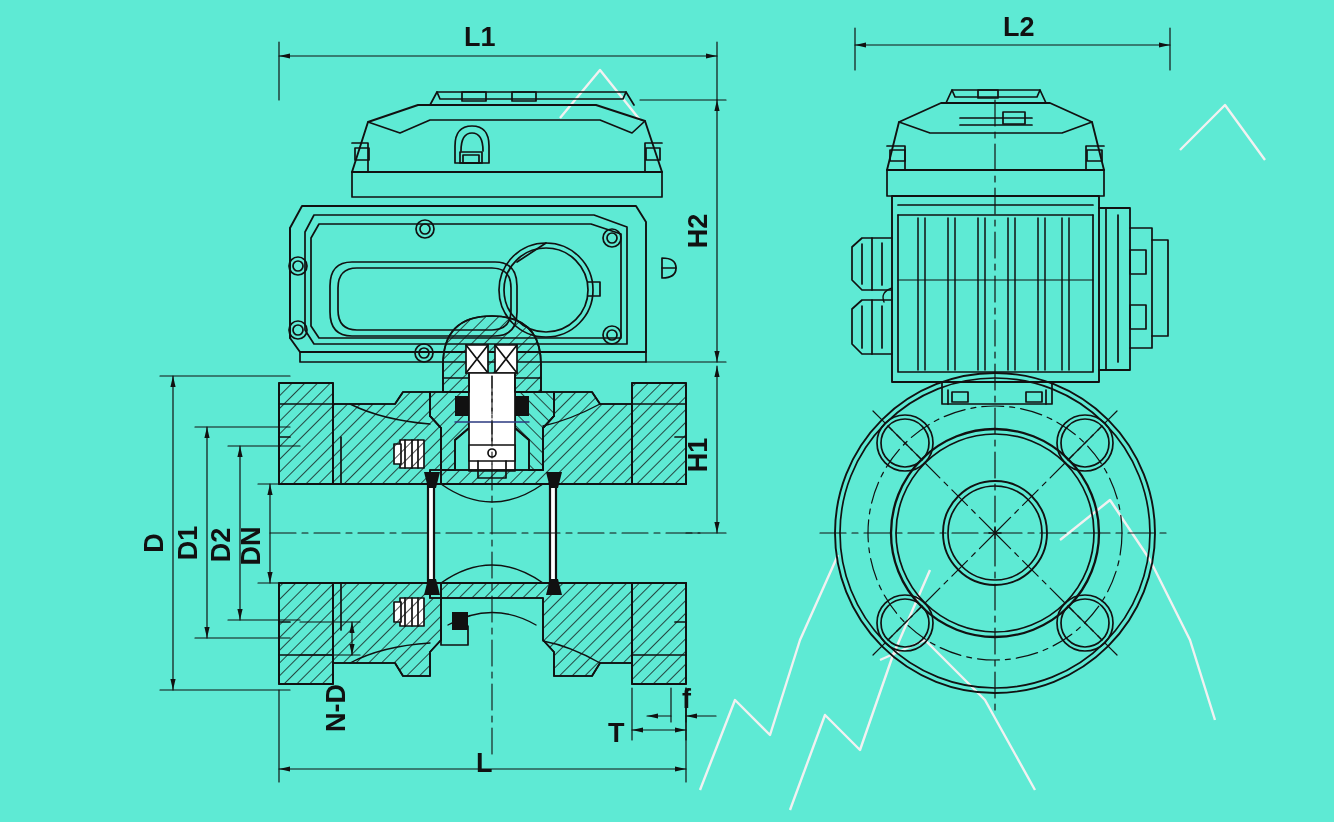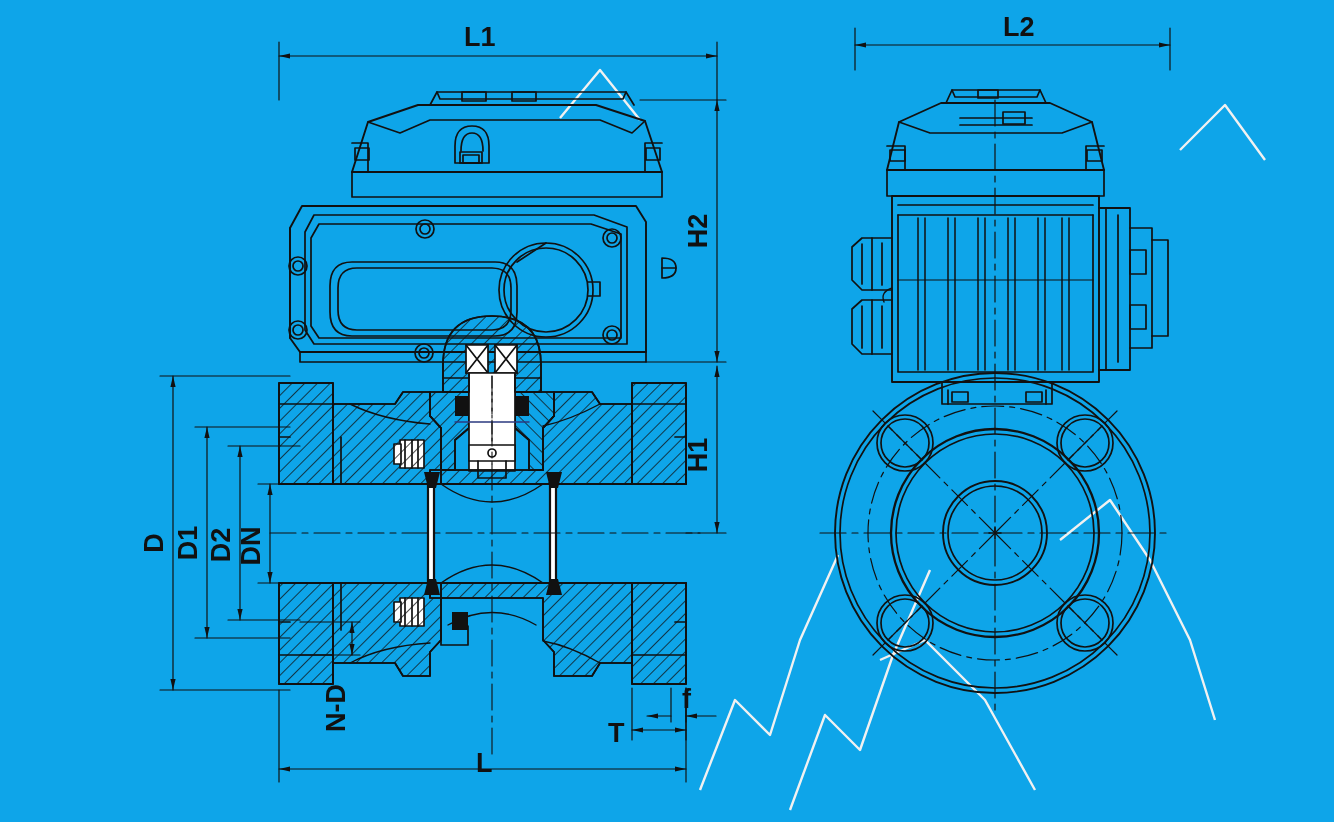--- a/index.html
+++ b/index.html
@@ -1,19 +1,19 @@
 <!DOCTYPE html>
 <html><head>
 <meta charset="utf-8">
 <title>Electric Actuated Flanged Ball Valve — Dimensional Drawing</title>
 <style>
   html,body{margin:0;padding:0;background:#fff;}
   body{width:1334px;height:822px;overflow:hidden;
        font-family:"Liberation Sans",sans-serif;color:#111;}
-  #sheet{position:relative;width:1334px;height:822px;background:#0ea5e9;}
+  #sheet{position:relative;width:1334px;height:822px;background:#5eead4;}
   #sheet svg{position:absolute;left:0;top:0;}
   .dimtext{font-family:"Liberation Sans",sans-serif;font-weight:700;
            fill:#111;font-size:27px;letter-spacing:0px;}
 </style>
 </head>
 <body>
 
 <div id="sheet">
 
 <svg width="1334" height="822">

